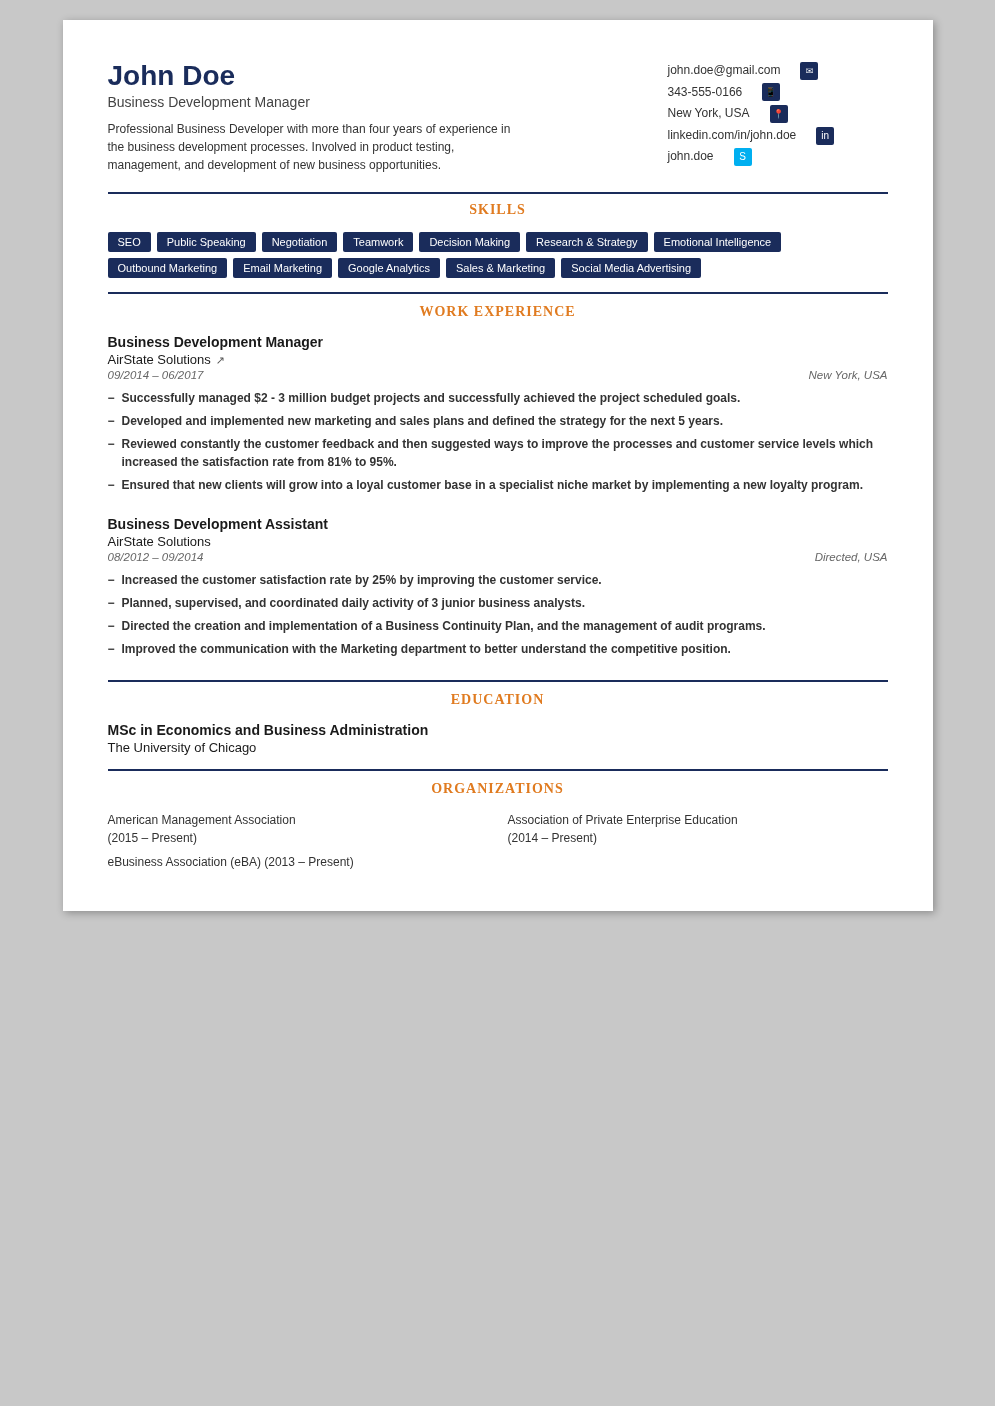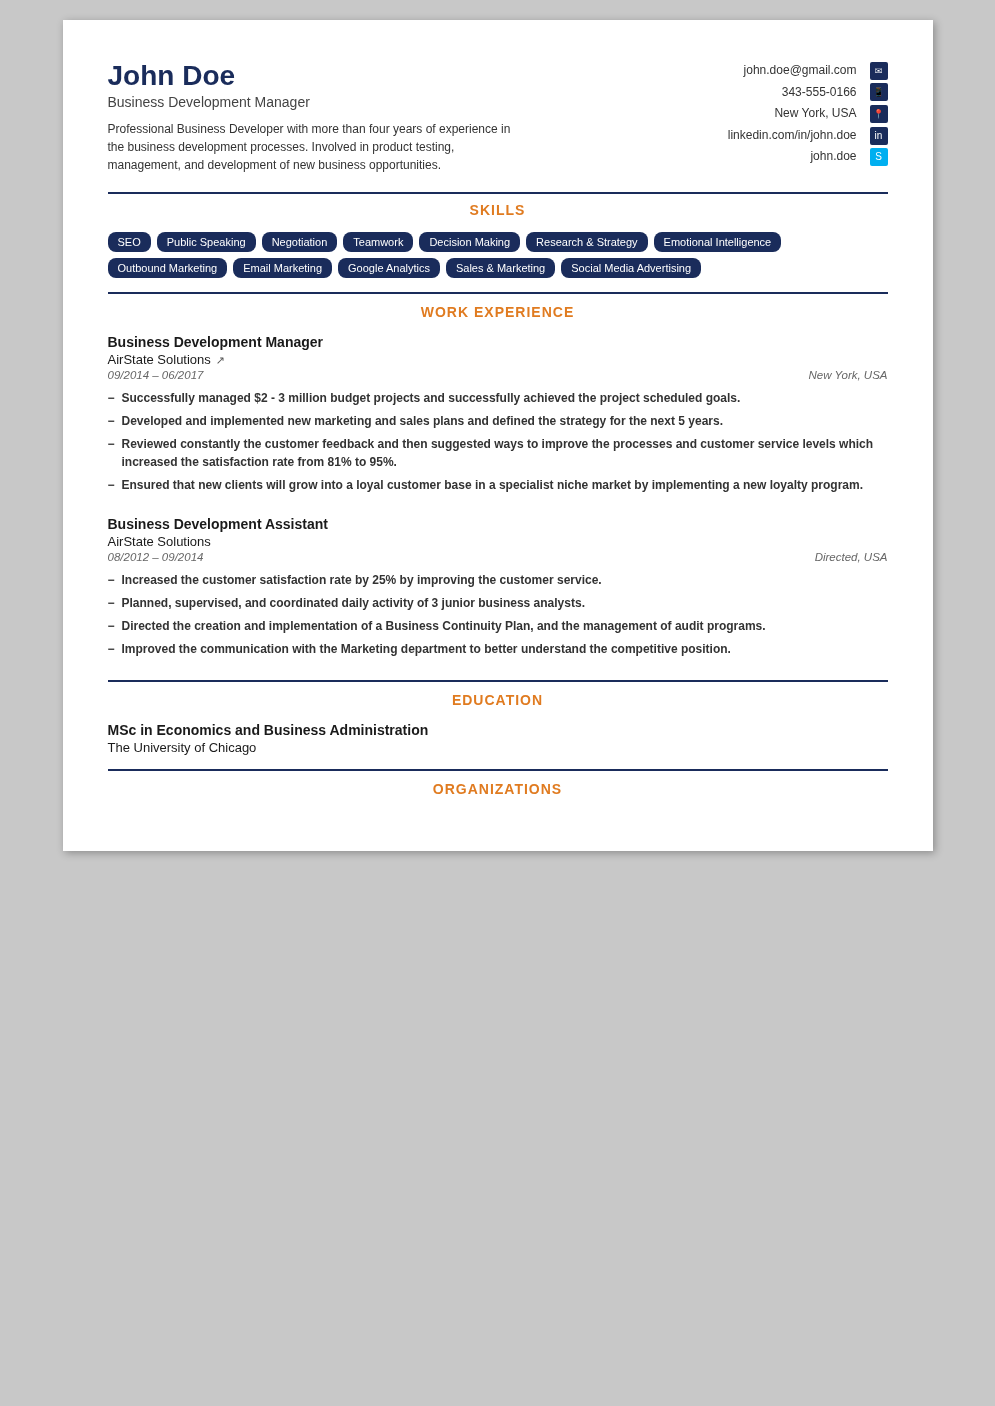--- a/index.html
+++ b/index.html
@@ -46,22 +46,22 @@
     .header-right {
       text-align: right;
       font-size: 12px;
       color: #333;
       line-height: 2;
       min-width: 220px;
     }
     .header-right .contact-row {
       display: flex;
       align-items: center;
-      justify-content: flex-end;
-      gap: 13px;
+      justify-content: flex-start;
+      gap: 20px;
       line-height: 1.8;
     }
     .contact-icon {
       display: inline-flex;
       align-items: center;
       justify-content: center;
       width: 18px;
       height: 18px;
       background: #1a2c5b;
       color: #fff;
@@ -76,36 +76,37 @@
       margin: 12px 0 6px 0;
     }
     .section-title {
       text-align: center;
       font-size: 14px;
       font-weight: bold;
       color: #e07b20;
       letter-spacing: 1px;
       margin: 8px 0 14px 0;
       text-transform: uppercase;
+      font-family: Liberation Serif, serif;
     }
 
     
     .skills-section { margin-bottom: 10px; }
     .skills-tags {
       display: flex;
       flex-wrap: wrap;
       gap: 6px;
       margin-bottom: 6px;
     }
     .skill-tag {
       background: #1a2c5b;
       color: #fff;
       font-size: 11px;
       padding: 4px 10px;
-      border-radius: 8px;
+      border-radius: 2px;
     }
 
     
     .work-section { margin-bottom: 10px; }
     .job { margin-bottom: 22px; }
     .job-title {
       font-size: 14px;
       font-weight: bold;
       color: #1a1a1a;
       margin-bottom: 2px;
@@ -280,15 +281,22 @@
         <div>
       <div class="edu-degree">MSc in Economics and Business Administration</div>
       <div class="edu-school">The University of Chicago</div>
     </div>
       </div>
     <hr class="section-divider" style="margin-top:14px;">
   </div>
 
   <div class="orgs-section">
     <div class="section-title">ORGANIZATIONS</div>
+    <div id="orgs-container">
+        <div class="orgs-grid">
+          <div class="org-item">American Management Association<br>(2015 – Present)</div>
+          <div class="org-item">Association of Private Enterprise Education<br>(2014 – Present)</div>
+        </div>
+        <div class="org-single">eBusiness Association (eBA) (2013 – Present)</div>
+      </div>
   </div>
 
 </div>
 
 </body></html>

